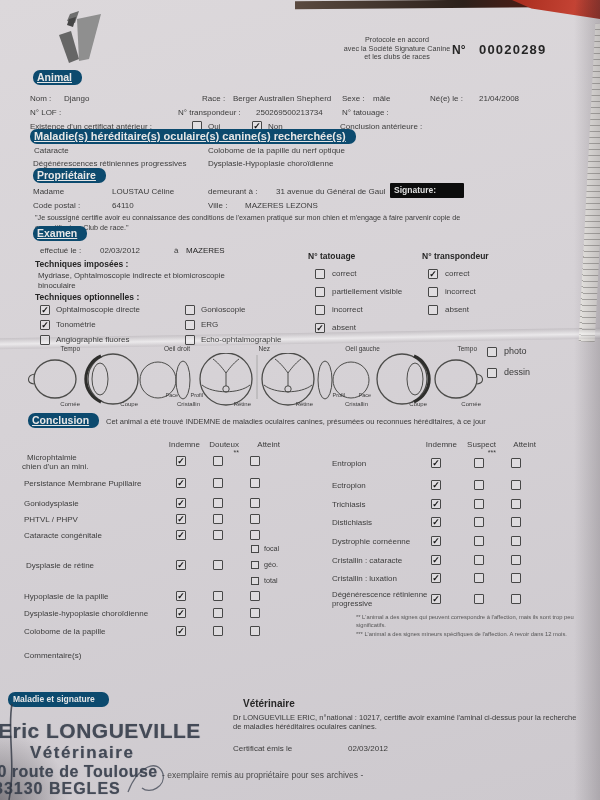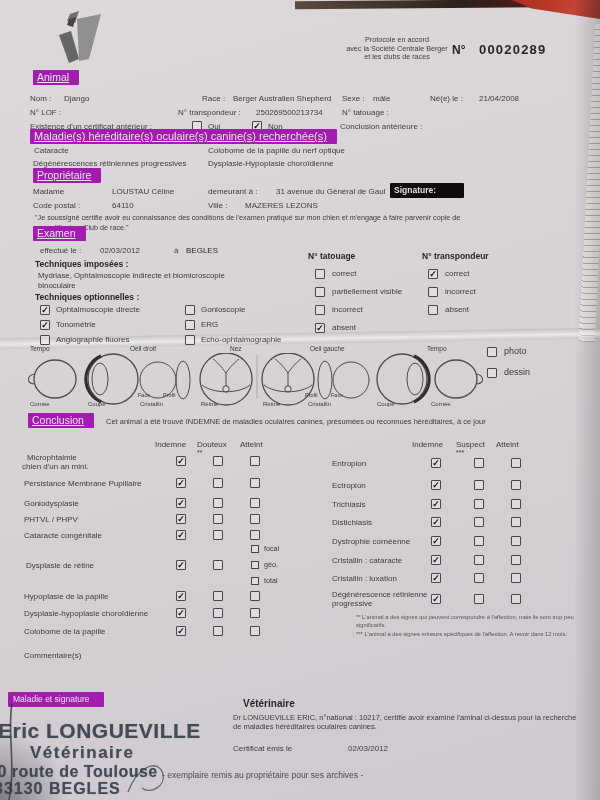--- a/index.html
+++ b/index.html
@@ -5,30 +5,30 @@
   *{box-sizing:border-box}
   html,body{margin:0;padding:0}
   body{width:600px;height:800px;position:relative;overflow:hidden;
        background:#b9b5b9;font-family:"Liberation Sans",sans-serif;color:#3a3a3a}
   #paper{position:absolute;left:0;top:0;width:600px;height:800px;
          background:linear-gradient(165deg,#dcd8db 0%,#d6d2d6 45%,#cdc9ce 100%)}
   .abs{position:absolute;white-space:nowrap}
   .lbl{font-size:8px;color:#3c3c3c}
   .sm{font-size:7.2px}
   .b{font-weight:bold;color:#262626}
-  .seclbl{position:absolute;background:#a21caf;color:#e6e6e6;font-weight:normal;
+  .seclbl{position:absolute;background:#0c4a6e;color:#e6e6e6;font-weight:bold;
           font-size:10.5px;padding:1px 10px 2px 4px;text-decoration:underline;
-          white-space:nowrap;border-radius:1px}
+          white-space:nowrap;border-radius:7px}
   .cb{position:absolute;width:10px;height:10px;border:1.5px solid #474747;
       font-size:9px;line-height:8px;text-align:center;color:#141414;font-weight:bold;
       background:rgba(250,250,250,.3);border-radius:1px}
   .cbs{position:absolute;width:8px;height:8px;border:1.2px solid #474747;
       font-size:8px;line-height:7px;text-align:center;color:#141414;font-weight:bold;
       background:rgba(250,250,250,.3)}
-  .ctr{text-align:left;white-space:nowrap}
+  .ctr{text-align:right;white-space:nowrap}
   .title{font-weight:bold;font-size:13.5px;line-height:15px;letter-spacing:.4px;color:#1c1c1c;text-align:center}
   .proto{font-size:7.2px;line-height:8.6px;text-align:center;color:#3d3d3d}
   .sigbox{position:absolute;background:#0c0c0c;color:#e0e0e0;font-weight:bold;
           font-size:8.5px;padding:2px 28px 3px 4px;border-radius:1px}
   .stamp{position:absolute;font-weight:bold;color:#39404d;opacity:.92;
          text-shadow:0 0 1px rgba(57,64,77,.55);letter-spacing:.5px}
   .wrap{white-space:normal}
   .fn{font-size:5.8px;line-height:1.3;color:#555;white-space:normal}
   svg{display:block}
 </style>
@@ -49,21 +49,21 @@
     <polygon points="20,4 29,1 25,13 17,11" fill="#6e6e6e"></polygon>
     <polygon points="27,9 51,4 39,49 29,51" fill="#8f8f8f"></polygon>
     <polygon points="9,25 21,21 29,49 19,53" fill="#666"></polygon>
     <polygon points="19,9 26,7 23,17 17,15" fill="#454545"></polygon>
   </svg>
 </div>
 <div class="abs title" style="left:105px;top:28px;width:250px">
 </div>
 <div class="abs proto" style="left:328px;top:36px;width:138px">
   <div>Protocole en accord</div>
-  <div>avec la Société Centrale Berger</div>
+  <div>avec la Société Signature Canine</div>
   <div>et les clubs de races</div>
 </div>
 <span class="abs b" style="left:452px;top:43px;font-size:12px">N°</span>
 <span class="abs b" style="left:479px;top:42px;font-size:13px;letter-spacing:1.2px">00020289</span>
 
 <div class="seclbl" style="left:33px;top:70px">Animal</div>
 <span class="abs lbl" style="left:30px;top:94px">Nom :</span>
 <span class="abs lbl" style="left:64px;top:94px">Django</span>
 <span class="abs lbl" style="left:202px;top:94px">Race :</span>
 <span class="abs lbl" style="left:233px;top:94px">Berger Australien Shepherd</span>
@@ -97,21 +97,21 @@
 <span class="abs lbl" style="left:33px;top:201px">Code postal :</span>
 <span class="abs lbl" style="left:112px;top:201px">64110</span>
 <span class="abs lbl" style="left:208px;top:201px">Ville :</span>
 <span class="abs lbl" style="left:245px;top:201px">MAZERES LEZONS</span>
 <div class="abs sm wrap" style="left:35px;top:213px;width:430px;line-height:9.6px">"Je soussigné certifie avoir eu connaissance des conditions de l'examen pratiqué sur mon chien et m'engage à faire parvenir copie de ce certificat au Club de race."</div>
 
 <div class="seclbl" style="left:33px;top:226px">Examen</div>
 <span class="abs lbl" style="left:40px;top:246px">effectué le :</span>
 <span class="abs lbl" style="left:100px;top:246px">02/03/2012</span>
 <span class="abs lbl" style="left:174px;top:246px">à</span>
-<span class="abs lbl b" style="left:186px;top:246px;font-weight:normal">BEGLES</span>
+<span class="abs lbl b" style="left:186px;top:246px;font-weight:normal">MAZERES</span>
 <span class="abs lbl b" style="left:35px;top:259px;font-size:8.5px">Techniques imposées :</span>
 <div class="abs sm wrap" style="left:38px;top:271px;width:220px;font-size:7.8px;line-height:9.5px">Mydriase, Ophtalmoscopie indirecte et biomicroscopie binoculaire</div>
 <span class="abs lbl b" style="left:35px;top:292px;font-size:8.5px">Techniques optionnelles :</span>
 
 <span class="cb" style="left:40px;top:305px">✓</span>
 <span class="abs lbl" style="left:56px;top:305px">Ophtalmoscopie directe</span>
 <span class="cb" style="left:40px;top:320px">✓</span>
 <span class="abs lbl" style="left:56px;top:320px">Tonométrie</span>
 <span class="cb" style="left:40px;top:335px"></span>
 <span class="abs lbl" style="left:56px;top:335px">Angiographie fluores</span>

